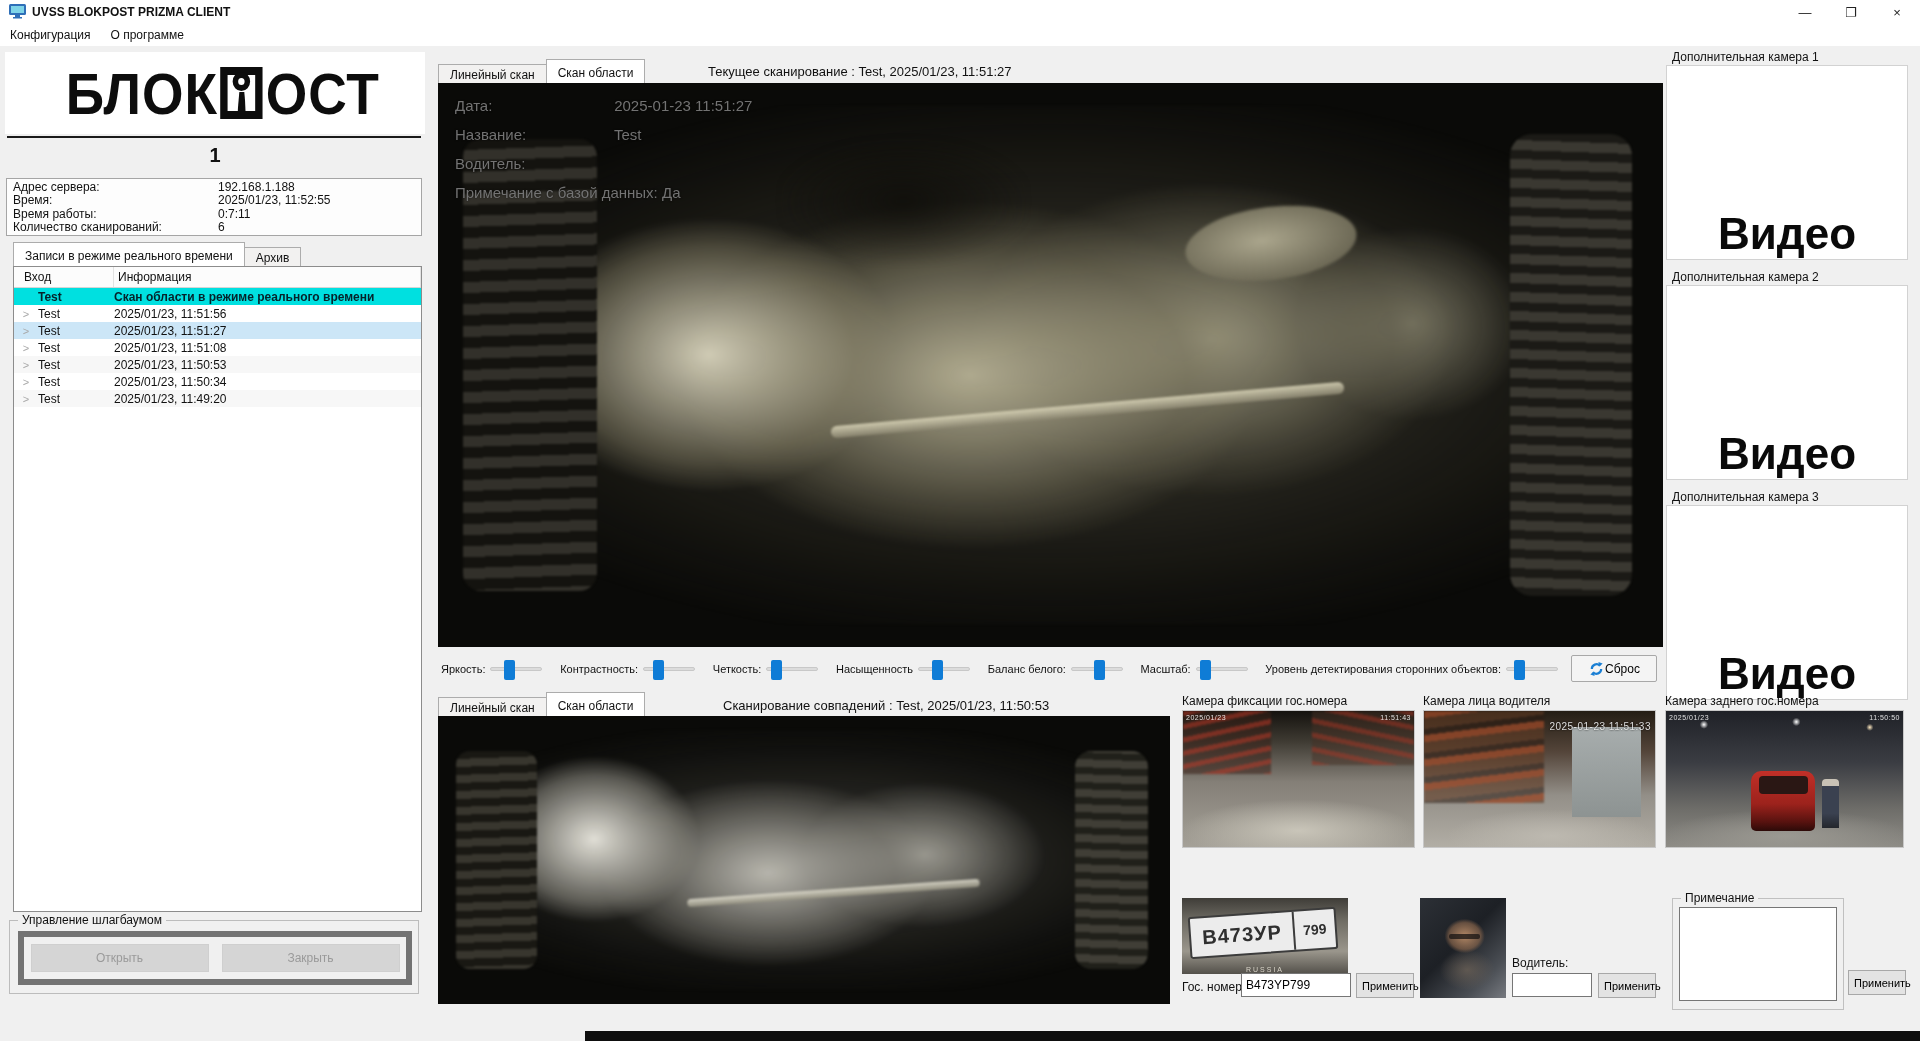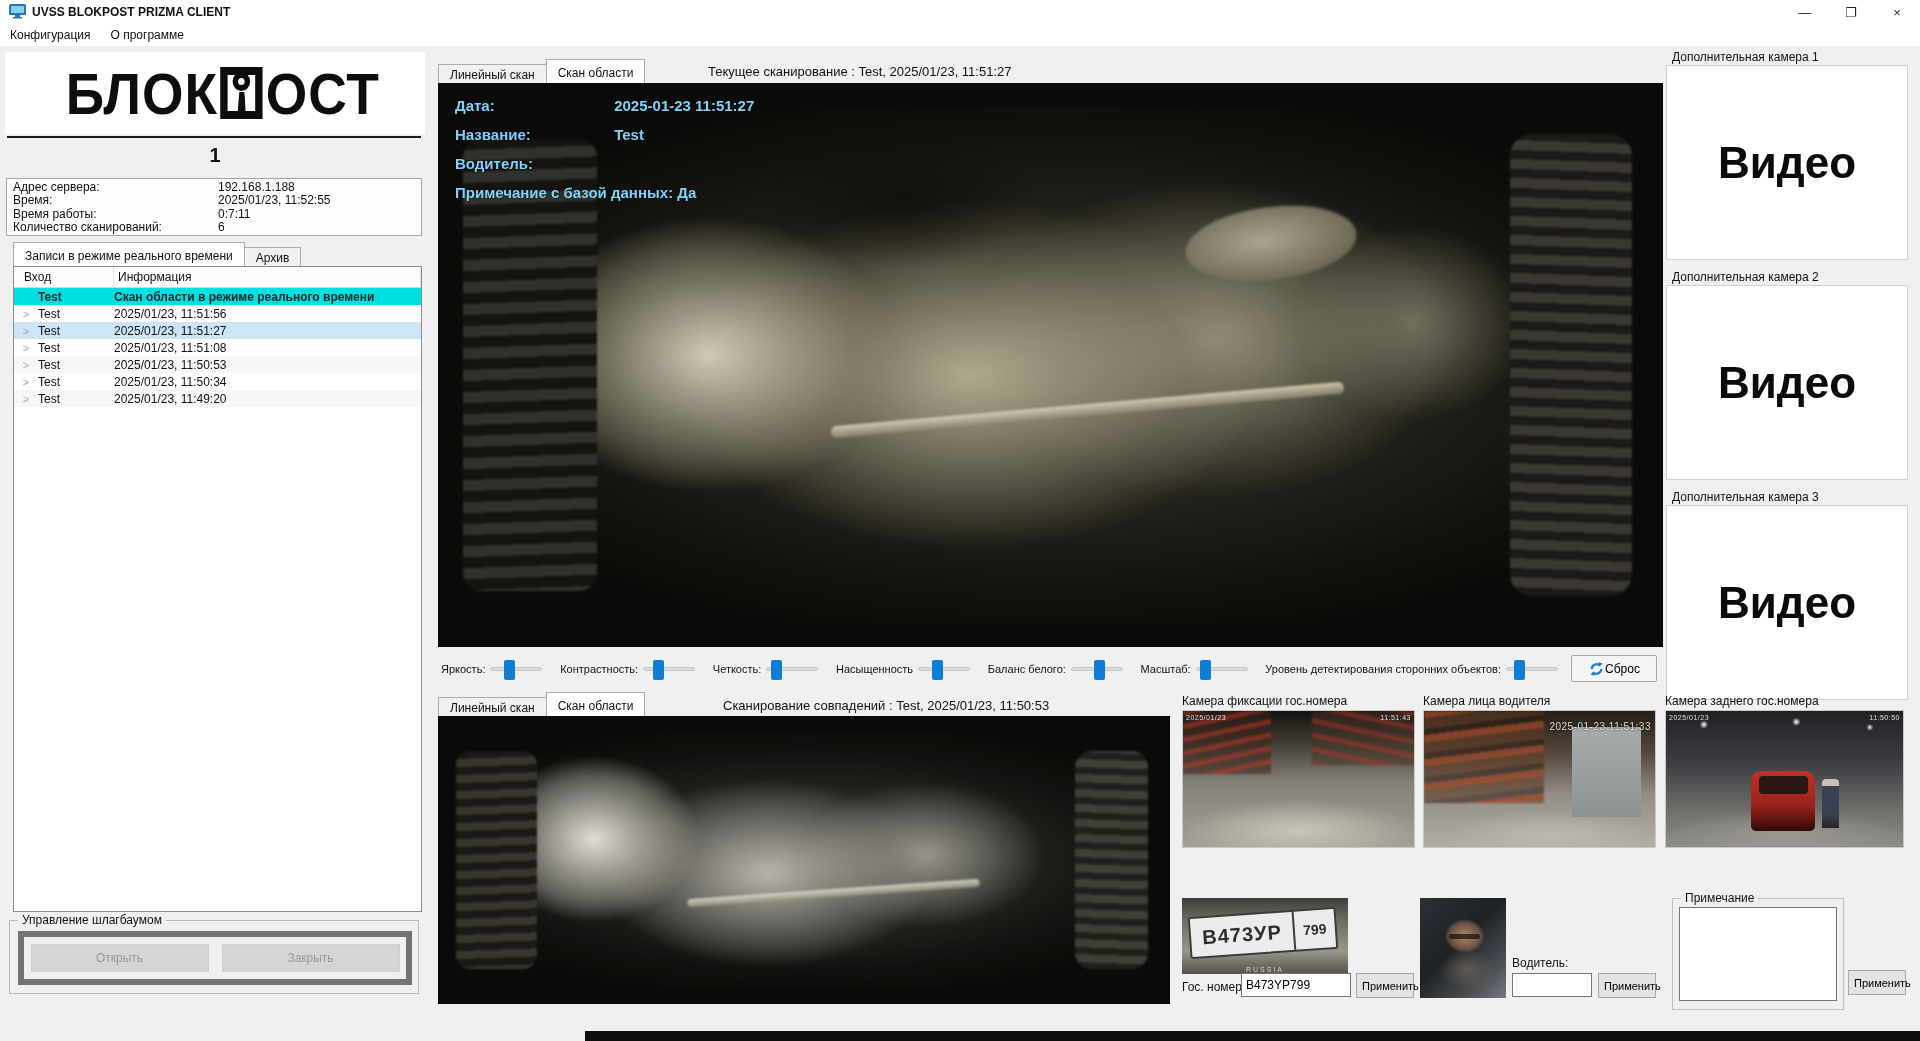--- a/index.html
+++ b/index.html
@@ -96,38 +96,38 @@
     background:
       radial-gradient(ellipse 22% 40% at 15% 42%, rgba(235,233,224,.95), rgba(160,158,148,.5) 60%, transparent 80%),
       radial-gradient(ellipse 34% 44% at 44% 55%, rgba(205,203,194,.85), rgba(130,128,120,.4) 62%, transparent 82%),
       radial-gradient(ellipse 26% 36% at 70% 48%, rgba(180,178,168,.8), transparent 78%),
       radial-gradient(ellipse 78% 60% at 50% 50%, rgba(110,108,100,.5), rgba(40,40,36,.22) 72%, transparent 90%); }
   .scan2 .ucpipe { position:absolute; left:34%; top:60%; width:40%; height:8px; border-radius:4px;
     background:linear-gradient(180deg,#e3e0d2,#93907f); transform:rotate(-4deg); filter:blur(1px); opacity:.85; }
 
   
   .overlay { position:absolute; left:17px; top:14px; }
-  .ov-row { height:29px; font-size:15px; font-weight:bold; color:#7dd3fc; text-shadow:0 0 2px rgba(0,0,0,.6); white-space:nowrap; }
+  .ov-row { height:29px; font-size:15px; font-weight:normal; color:#737373; text-shadow:0 0 2px rgba(0,0,0,.6); white-space:nowrap; }
   .ov-row .ov-label { display:inline-block; min-width:155px; }
 
   
   .sliderbar { position:absolute; left:438px; top:652px; width:1225px; height:34px; display:flex; align-items:center; }
   .sliders { display:flex; align-items:center; justify-content:space-between; width:1120px; padding-left:3px; }
   .slider { display:flex; align-items:center; gap:5px; }
   .s-label { font-size:11px; white-space:nowrap; }
   .s-track { position:relative; width:52px; height:4px; background:#dcdcdc; border:1px solid #c8c8c8; border-radius:2px; }
   .s-thumb { position:absolute; top:-8px; width:11px; height:20px; background:#0f7cd6; border-radius:2px; }
   .reset-btn { position:absolute; right:6px; top:3px; width:86px; height:27px; background:#f4f4f4; border:1px solid #a8a8a8; border-radius:2px;
     display:flex; align-items:center; justify-content:center; font-size:12px; font-family:inherit; }
 
   
   .side-cams { position:absolute; left:1666px; top:50px; width:248px; }
   .cam-group { margin-bottom:10px; position:relative; }
   .cam-label { font-size:12px; padding-left:6px; height:15px; }
-  .video-box { width:242px; height:195px; background:#ffffff; border:1px solid #d2d2d2; display:flex; align-items:center; justify-content:center; }
+  .video-box { width:242px; height:195px; background:#ffffff; border:1px solid #d2d2d2; display:flex; align-items:flex-end; justify-content:center; }
   .video-box span { font-size:44px; font-weight:bold; color:#0a0a0a; }
 
   
   .bcam-label { position:absolute; top:694px; font-size:12px; }
   .bcam { position:absolute; top:710px; height:138px; border:1px solid #c8c8c8; overflow:hidden; }
   .ts { position:absolute; color:rgba(255,255,255,.85); font-size:7px; letter-spacing:.5px; }
   .ts.big { font-size:10px; text-shadow:0 0 2px #000; }
   #bcam1 { left:1182px; width:233px;
     background:
       radial-gradient(ellipse 70% 32% at 50% 88%, #c9c5b9, transparent 72%),

